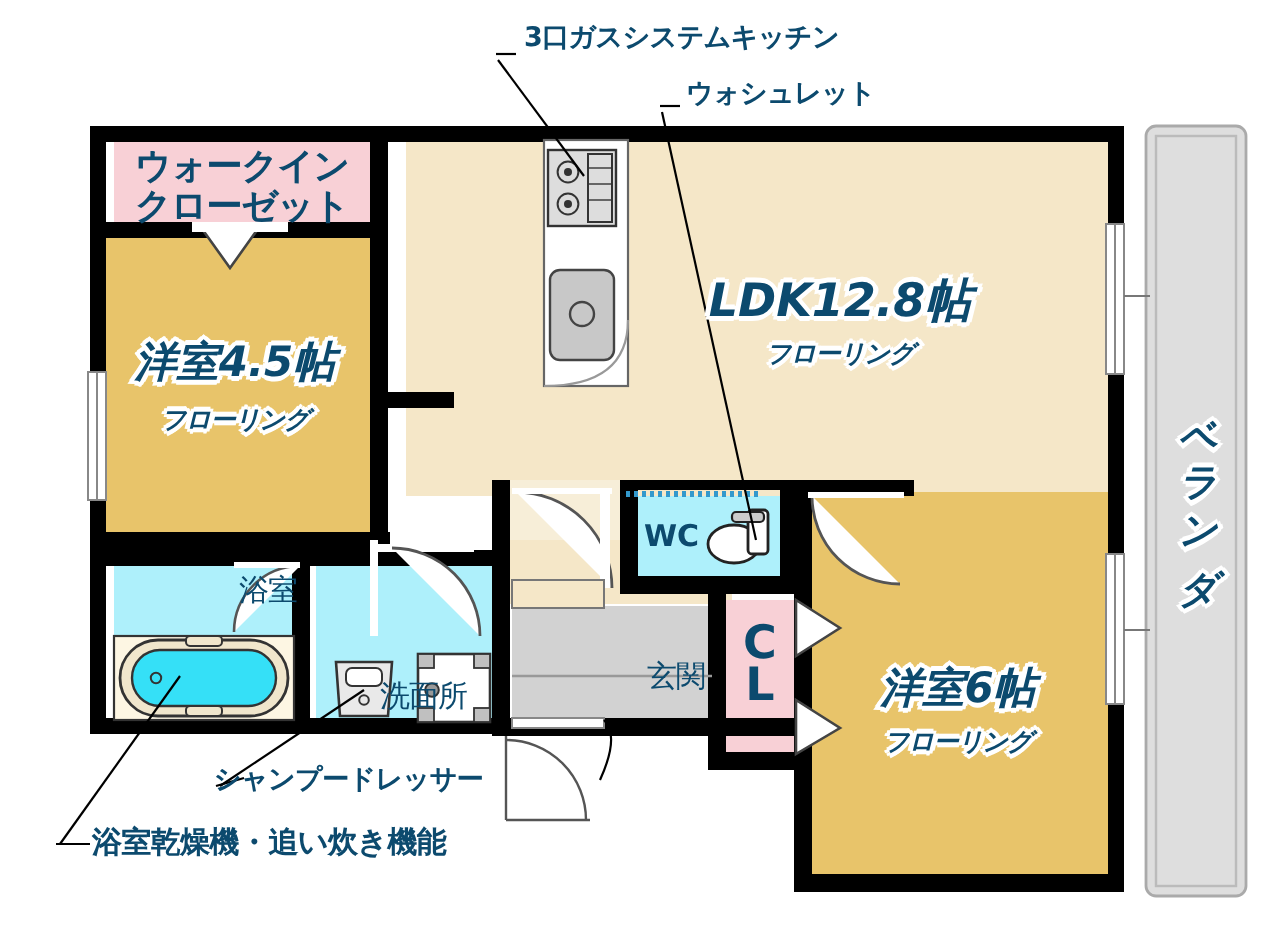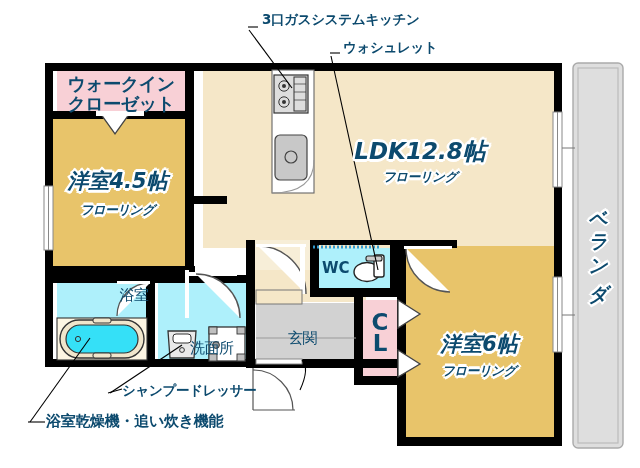--- a/index.html
+++ b/index.html
@@ -252,21 +252,21 @@
     <path d="M 108 393 L 122 389"></path>
     <path d="M 110 393 L 182 345"></path>
     <path d="M 28 422 L 45 422"></path>
     <path d="M 30 422 L 90 338"></path>
     <path d="M 300 390 Q 310 368 302 360"></path>
   </g>
 </svg>
 
 <div class="lbl callout" style="left:262px; top:12px;">3口ガスシステムキッチン</div>
 <div class="lbl callout" style="left:343px; top:40px;">ウォシュレット</div>
-<div class="lbl callout" style="left:122px; top:383px;">シャンプードレッサー</div>
+<div class="lbl callout" style="left:107px; top:383px;">シャンプードレッサー</div>
 <div class="lbl callout" style="left:46px; top:414px; font-size:15px;">浴室乾燥機・追い炊き機能</div>
 
 <div class="lbl closet-label" style="left:57px; top:74px; width:128px;">
   <div>ウォークイン</div>
   <div>クローゼット</div>
 </div>
 
 <div class="lbl room-name stroked" style="left:45px; top:170px; width:145px;">洋室4.5帖</div>
 <div class="lbl room-sub stroked" style="left:45px; top:203px; width:145px;">フローリング</div>
 
@@ -275,20 +275,20 @@
 
 <div class="lbl room-name stroked" style="left:404px; top:333px; width:150px;">洋室6帖</div>
 <div class="lbl room-sub stroked" style="left:404px; top:364px; width:150px;">フローリング</div>
 
 <div class="lbl small-room" style="left:57px; top:288px; width:90px; text-align:center;">浴室</div>
 
 <div class="lbl small-room" style="left:158px; top:295px; width:90px; margin-top:46px;">洗面所</div>
 
 <div class="lbl wc-label" style="left:322px; top:261px;">WC</div>
 
-<div class="lbl small-room" style="left:256px; top:331px; width:100px; text-align:left;">玄関</div>
+<div class="lbl small-room" style="left:256px; top:331px; width:100px; text-align:center;">玄関</div>
 
 <div class="lbl cl-label" style="left:362px; top:312px; width:36px;">
   <div>C</div>
   <div>L</div>
 </div>
 
 <div class="lbl veranda-label stroked" style="left:588px; top:196px;">ベランダ</div>
 
 </body></html>

